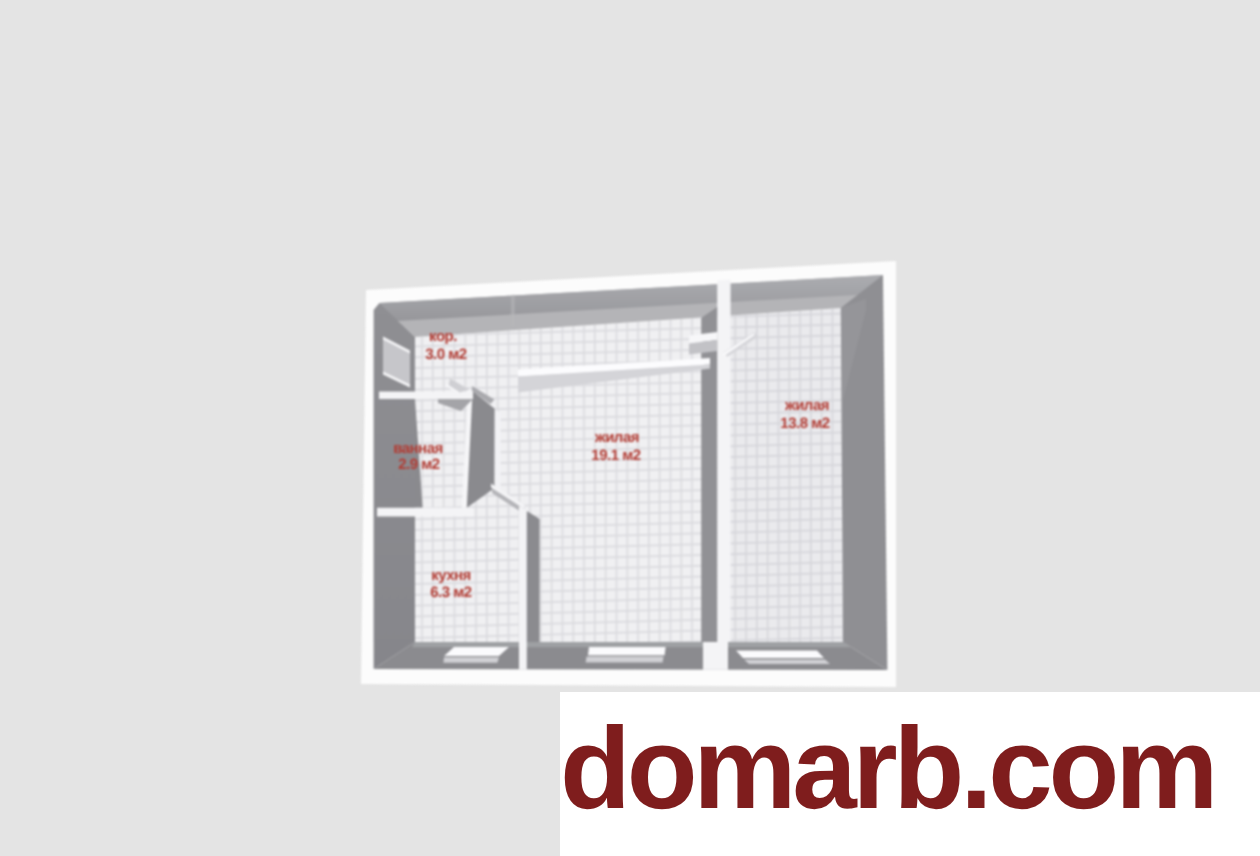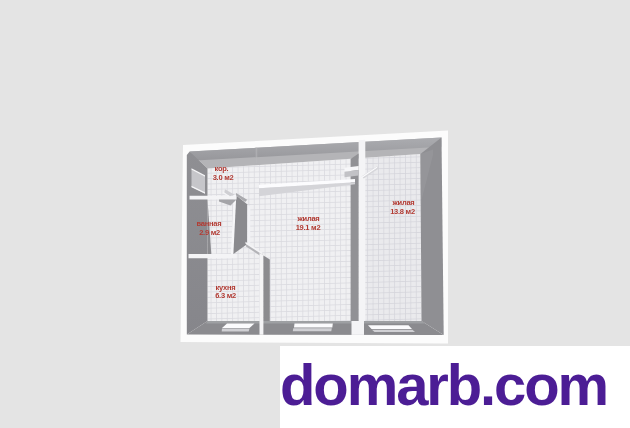--- a/index.html
+++ b/index.html
@@ -1,20 +1,20 @@
 <!DOCTYPE html>
 <html><head>
 <meta charset="utf-8">
 <style>
   html,body{margin:0;padding:0;}
   body{width:630px;height:428px;background:#e4e4e4;overflow:hidden;
        font-family:"Liberation Sans", sans-serif;position:relative;}
   #band{position:absolute;left:280px;top:346px;width:350px;height:82px;background:#fff;}
   #logo{position:absolute;left:280px;top:346px;width:312px;height:82px;
-        color:#4c1d95;font-weight:bold;font-size:58px;line-height:78px;
+        color:#7f1d1d;font-weight:bold;font-size:58px;line-height:78px;
         text-align:center;letter-spacing:-2.1px;filter:blur(0.3px);padding-right:2px;box-sizing:border-box;}
   svg{position:absolute;left:0;top:0;filter:blur(0.4px);}
 </style>
 </head>
 <body>
 
 <div id="band"></div>
 
 <div id="logo">domarb.com</div>
 

